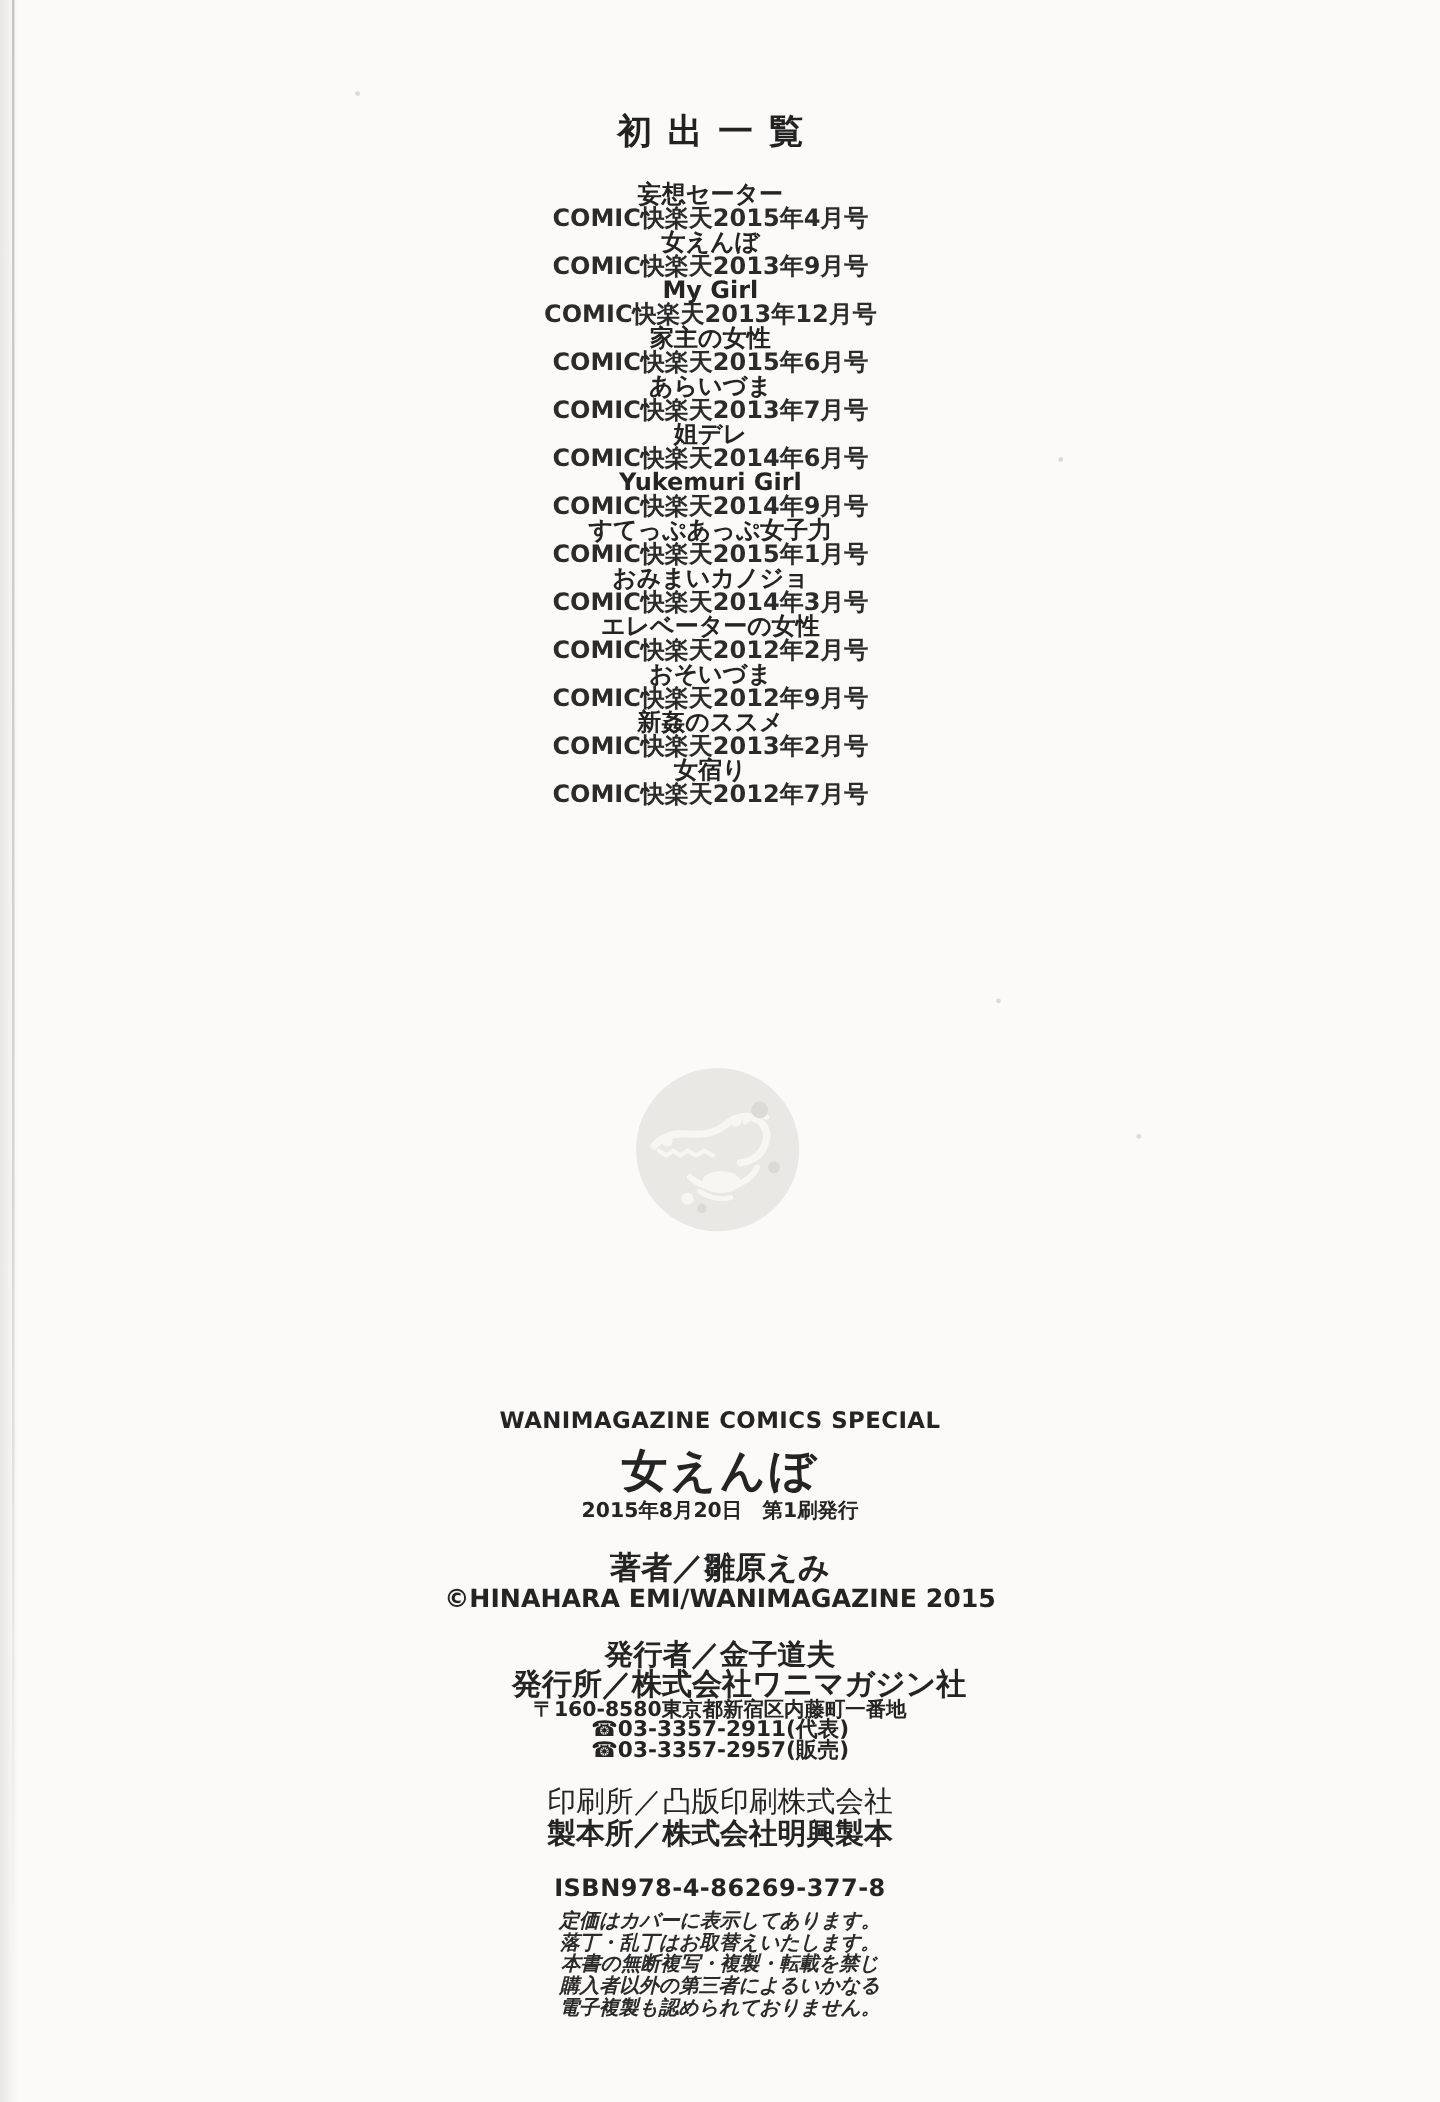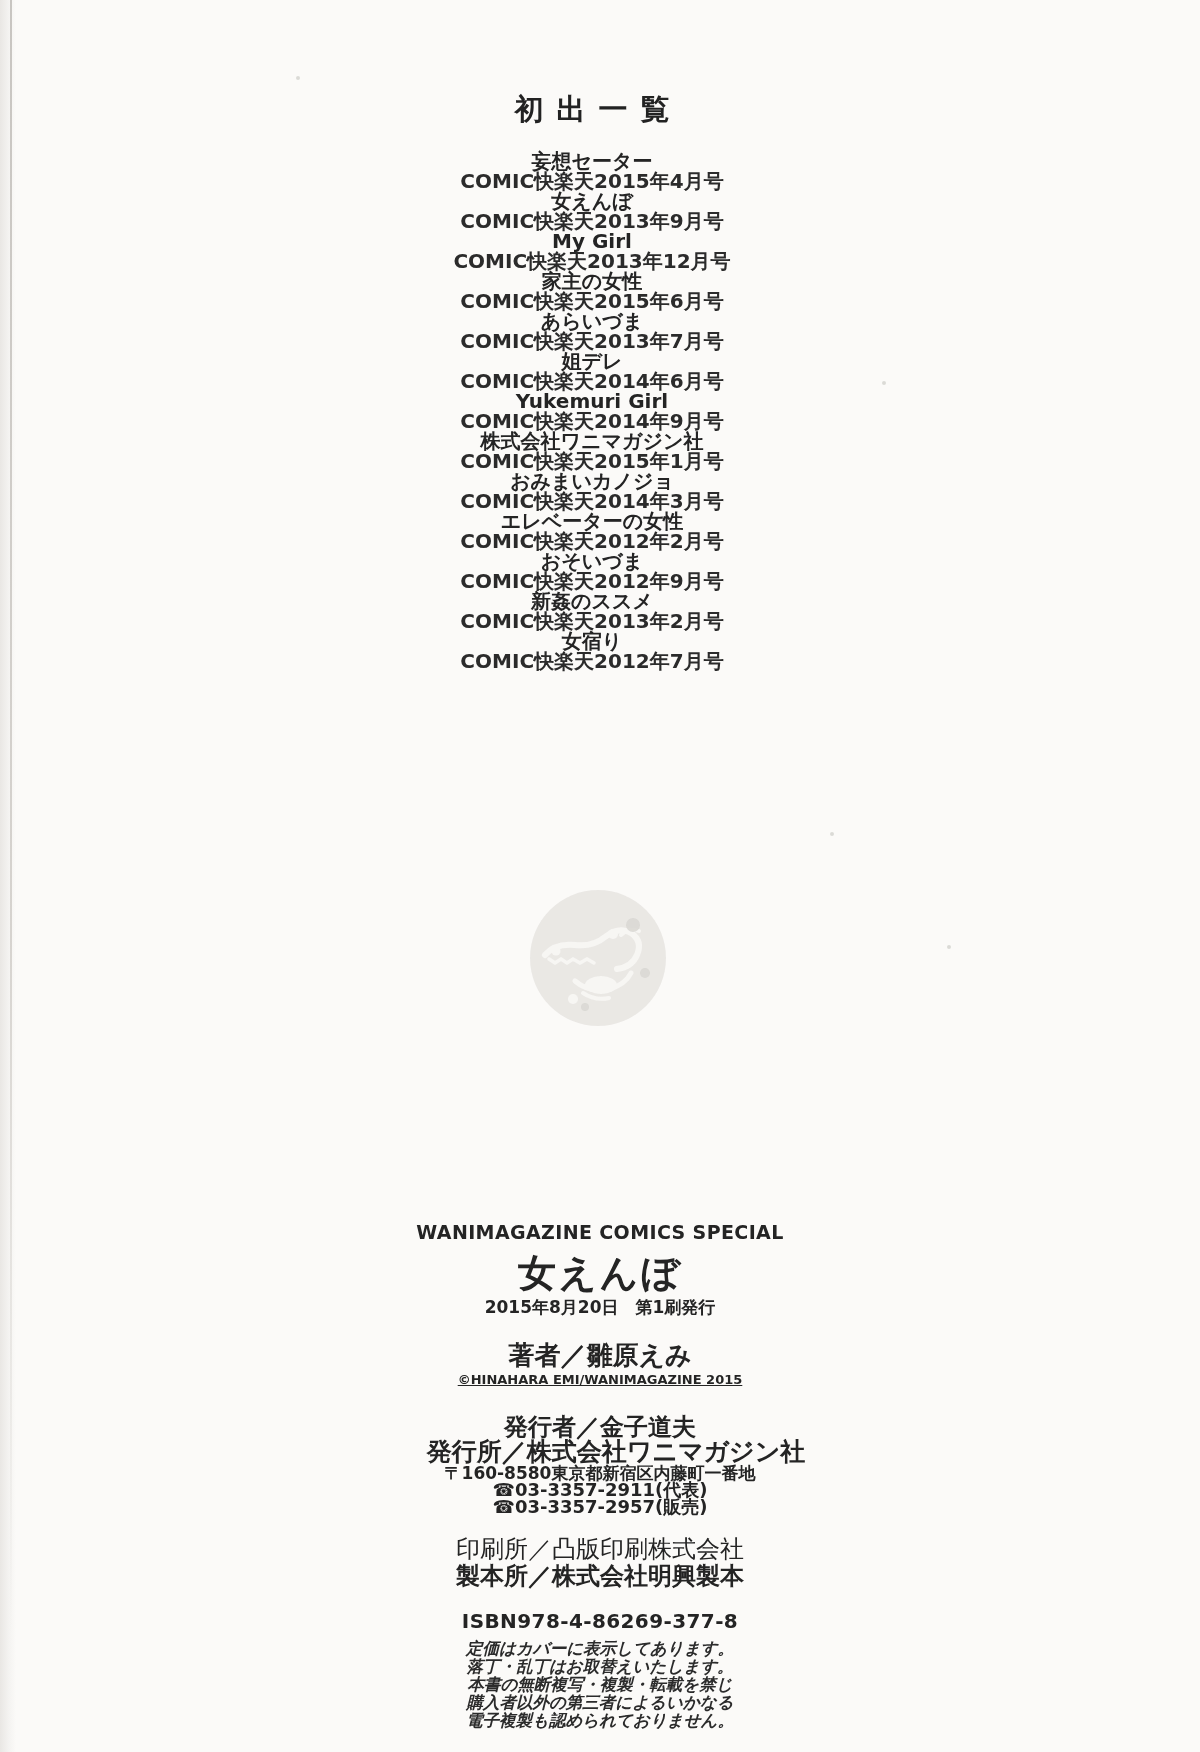--- a/index.html
+++ b/index.html
@@ -48,28 +48,28 @@
   .entry-source {
     font-size: 20px; line-height: 18px; font-weight: 600; color: #2b2b2b;
   }
   
   .watermark {
     position: absolute; left: 529px; top: 889px; width: 138px; height: 138px;
     opacity: 0.85;
   }
   
   .colophon {
-    position: absolute; top: 1220px; left: 0; width: 1200px;
+    position: absolute; top: 1172px; left: 0; width: 1200px;
     text-align: center; color: #242424;
   }
   .c-label   { font-size: 19px; line-height: 19px; font-weight: 600; padding-top: 3px; letter-spacing: 0.02em; }
   .c-title   { font-size: 38px; line-height: 44px; font-weight: 700; margin-top: 9px; letter-spacing: 0.06em; }
   .c-printinfo { font-size: 17px; line-height: 17px; font-weight: 600; margin-top: 4px; }
   .c-author  { font-size: 26px; line-height: 30px; font-weight: 700; margin-top: 24px; }
-  .c-copyright { font-size: 13px; line-height: 18px; font-weight: 600; margin-top: 1px; text-decoration: underline; }
+  .c-copyright { font-size: 21px; line-height: 18px; font-weight: 600; margin-top: 1px; }
   .c-pub-person  { font-size: 24px; line-height: 24px; font-weight: 700; margin-top: 26px; }
   .c-pub-company { font-size: 25px; line-height: 25px; font-weight: 700; margin-top: 0; padding-left: 32px; }
   .c-address { font-size: 17px; line-height: 16px; font-weight: 600; margin-top: 1px; }
   .c-phone   { font-size: 18px; line-height: 17px; font-weight: 600; }
   .c-printer { font-size: 24px; line-height: 25px; font-weight: 400; margin-top: 22px; }
   .c-binder  { font-size: 24px; line-height: 25px; font-weight: 700; margin-top: 2px; }
   .c-isbn    { font-size: 20px; line-height: 21px; font-weight: 700; margin-top: 22px; letter-spacing: 0.02em; }
   .c-notes   { margin-top: 8px; font-style: italic; }
   .c-note-line { font-size: 16.5px; line-height: 18px; font-weight: 600; color: #2b2b2b; }
 </style>
@@ -112,21 +112,21 @@
       </div>
       <div class="entry">
         <div class="entry-title">姐デレ</div>
         <div class="entry-source">COMIC快楽天2014年6月号</div>
       </div>
       <div class="entry">
         <div class="entry-title">Yukemuri Girl</div>
         <div class="entry-source">COMIC快楽天2014年9月号</div>
       </div>
       <div class="entry">
-        <div class="entry-title">株式会社ワニマガジン社</div>
+        <div class="entry-title">すてっぷあっぷ女子力</div>
         <div class="entry-source">COMIC快楽天2015年1月号</div>
       </div>
       <div class="entry">
         <div class="entry-title">おみまいカノジョ</div>
         <div class="entry-source">COMIC快楽天2014年3月号</div>
       </div>
       <div class="entry">
         <div class="entry-title">エレベーターの女性</div>
         <div class="entry-source">COMIC快楽天2012年2月号</div>
       </div>

